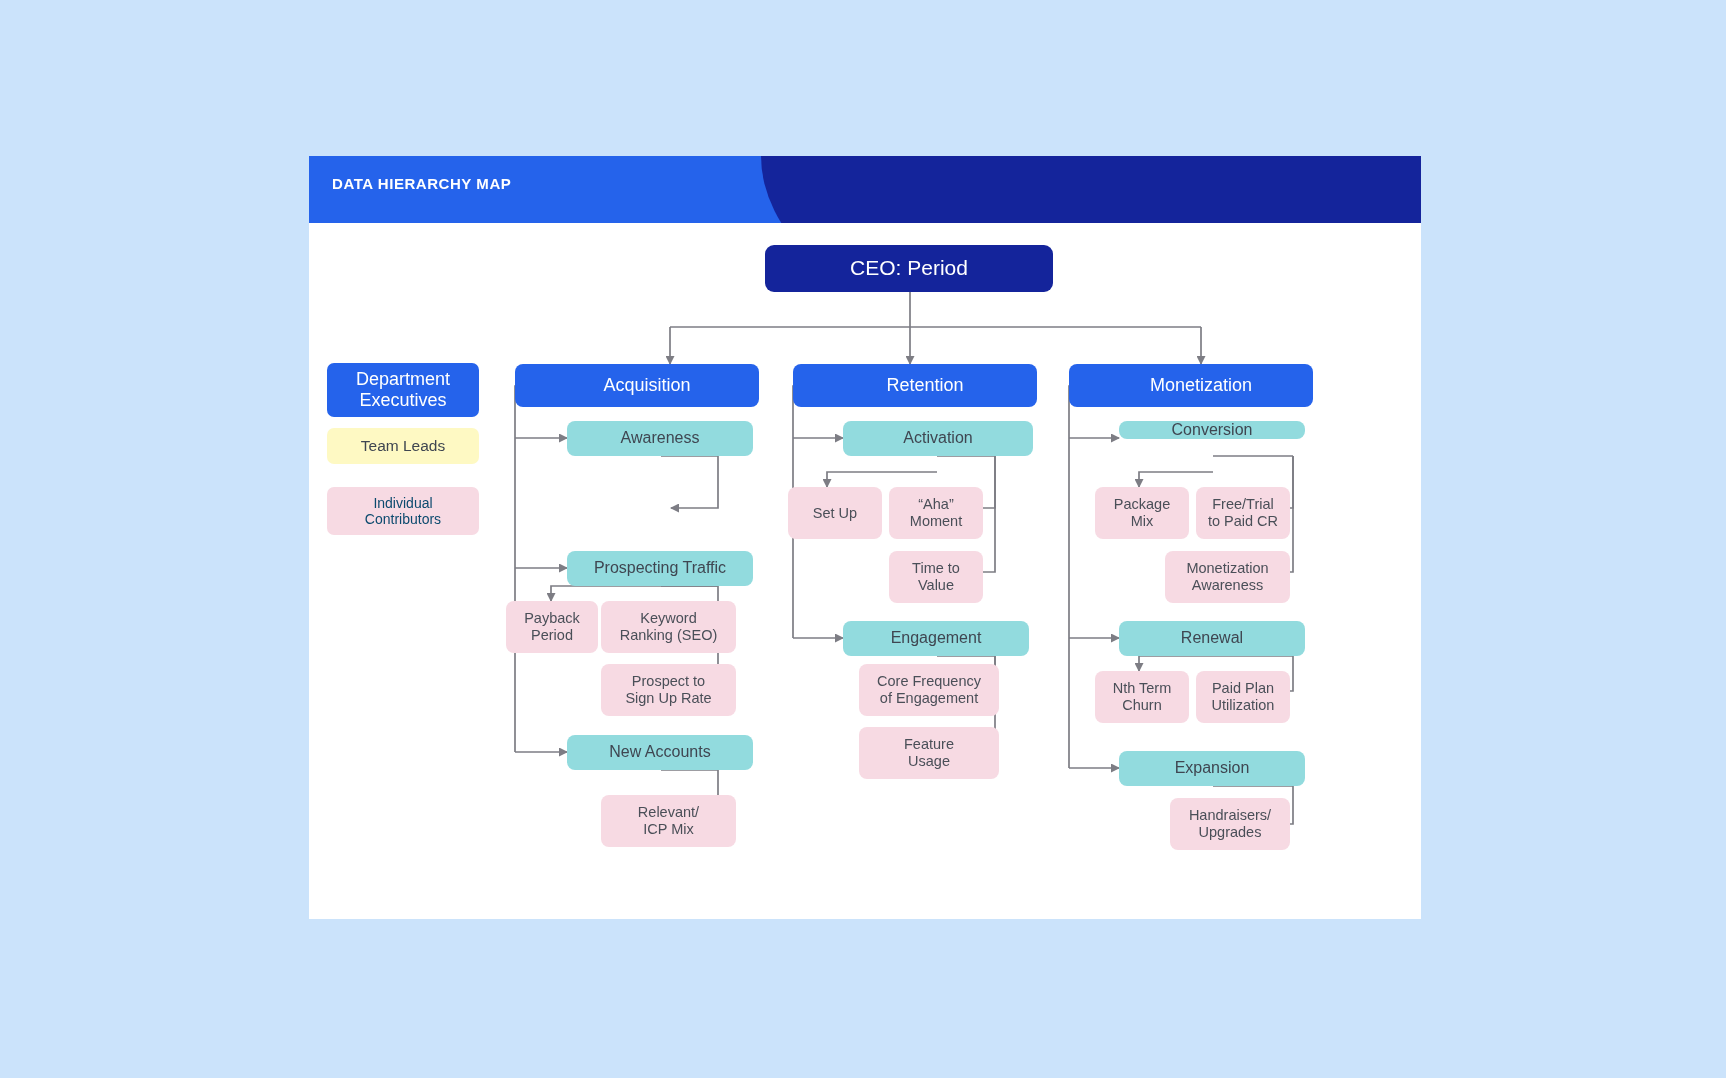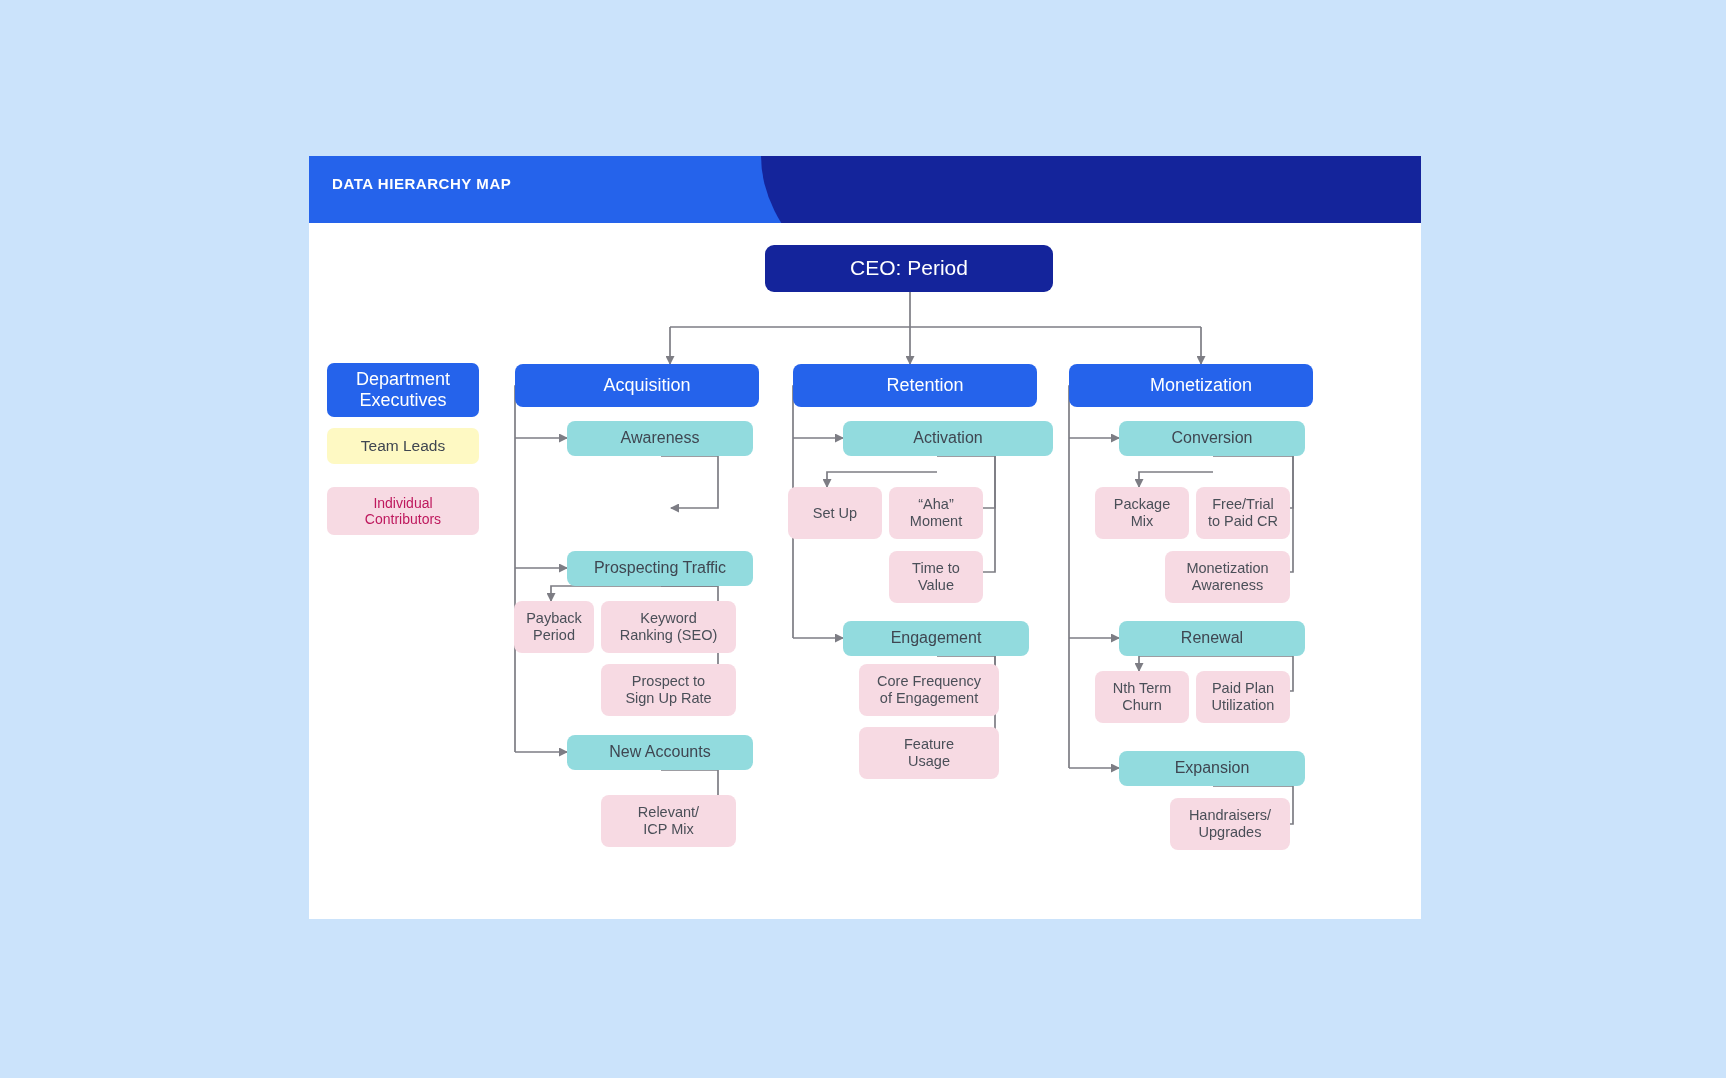--- a/index.html
+++ b/index.html
@@ -48,21 +48,21 @@
   .n-ceo{
     background:#14249b;color:#fff;font-size:21px;border-radius:9px;
   }
   .n-dept{
     background:#2563eb;color:#fff;font-size:18px;
   }
   .n-lead{
     background:#fef9c3;color:#3f4651;font-size:15.5px;
   }
   .n-ic{
-    background:#f7dae3;color:#be185d;font-size:14px;
+    background:#f7dae3;color:#0c4a6e;font-size:14px;
   }
   .n-pillar{
     background:#2563eb;color:#fff;font-size:18px;border-radius:8px;padding-left:20px;
   }
   .n-sub{
     background:#92dbde;color:#3f4651;font-size:16px;border-radius:8px;
   }
   .n-metric{
     background:#f7dae3;color:#4a4f58;font-size:14.5px;border-radius:8px;
   }
@@ -155,40 +155,40 @@
 
       <div class="node n-pillar" style="left:206px;top:141px;width:244px;height:43px;">
         <span class="ml">Acquisition</span>
       </div>
       <div class="node n-sub" style="left:258px;top:198px;width:186px;height:35px;">
         <span class="ml">Awareness</span>
       </div>
       <div class="node n-sub" style="left:258px;top:328px;width:186px;height:35px;">
         <span class="ml">Prospecting Traffic</span>
       </div>
-      <div class="node n-metric" style="left:205px;top:378px;width:80px;height:52px;">
+      <div class="node n-metric" style="left:197px;top:378px;width:92px;height:52px;">
         <span class="ml">Payback<br>Period</span>
       </div>
       <div class="node n-metric" style="left:292px;top:378px;width:135px;height:52px;">
         <span class="ml">Keyword<br>Ranking (SEO)</span>
       </div>
       <div class="node n-metric" style="left:292px;top:441px;width:135px;height:52px;">
         <span class="ml">Prospect to<br>Sign Up Rate</span>
       </div>
       <div class="node n-sub" style="left:258px;top:512px;width:186px;height:35px;">
         <span class="ml">New Accounts</span>
       </div>
       <div class="node n-metric" style="left:292px;top:572px;width:135px;height:52px;">
         <span class="ml">Relevant/<br>ICP Mix</span>
       </div>
 
       <div class="node n-pillar" style="left:484px;top:141px;width:244px;height:43px;">
         <span class="ml">Retention</span>
       </div>
-      <div class="node n-sub" style="left:534px;top:198px;width:210px;height:35px;align-items:center;">
+      <div class="node n-sub" style="left:534px;top:198px;width:190px;height:35px;align-items:center;">
         <span class="ml">Activation</span>
       </div>
       <div class="node n-metric" style="left:479px;top:264px;width:94px;height:52px;">
         <span class="ml">Set Up</span>
       </div>
       <div class="node n-metric" style="left:580px;top:264px;width:94px;height:52px;">
         <span class="ml">“Aha”<br>Moment</span>
       </div>
       <div class="node n-metric" style="left:580px;top:328px;width:94px;height:52px;">
         <span class="ml">Time to<br>Value</span>
@@ -199,21 +199,21 @@
       <div class="node n-metric" style="left:550px;top:441px;width:140px;height:52px;">
         <span class="ml">Core Frequency<br>of Engagement</span>
       </div>
       <div class="node n-metric" style="left:550px;top:504px;width:140px;height:52px;">
         <span class="ml">Feature<br>Usage</span>
       </div>
 
       <div class="node n-pillar" style="left:760px;top:141px;width:244px;height:43px;">
         <span class="ml">Monetization</span>
       </div>
-      <div class="node n-sub" style="left:810px;top:198px;width:186px;height:35px;">
+      <div class="node n-sub" style="left:810px;top:198px;width:186px;height:18px;">
         <span class="ml">Conversion</span>
       </div>
       <div class="node n-metric" style="left:786px;top:264px;width:94px;height:52px;">
         <span class="ml">Package<br>Mix</span>
       </div>
       <div class="node n-metric" style="left:887px;top:264px;width:94px;height:52px;align-items:center;">
         <span class="ml">Free/Trial<br>to Paid CR</span>
       </div>
       <div class="node n-metric" style="left:856px;top:328px;width:125px;height:52px;">
         <span class="ml">Monetization<br>Awareness</span>

